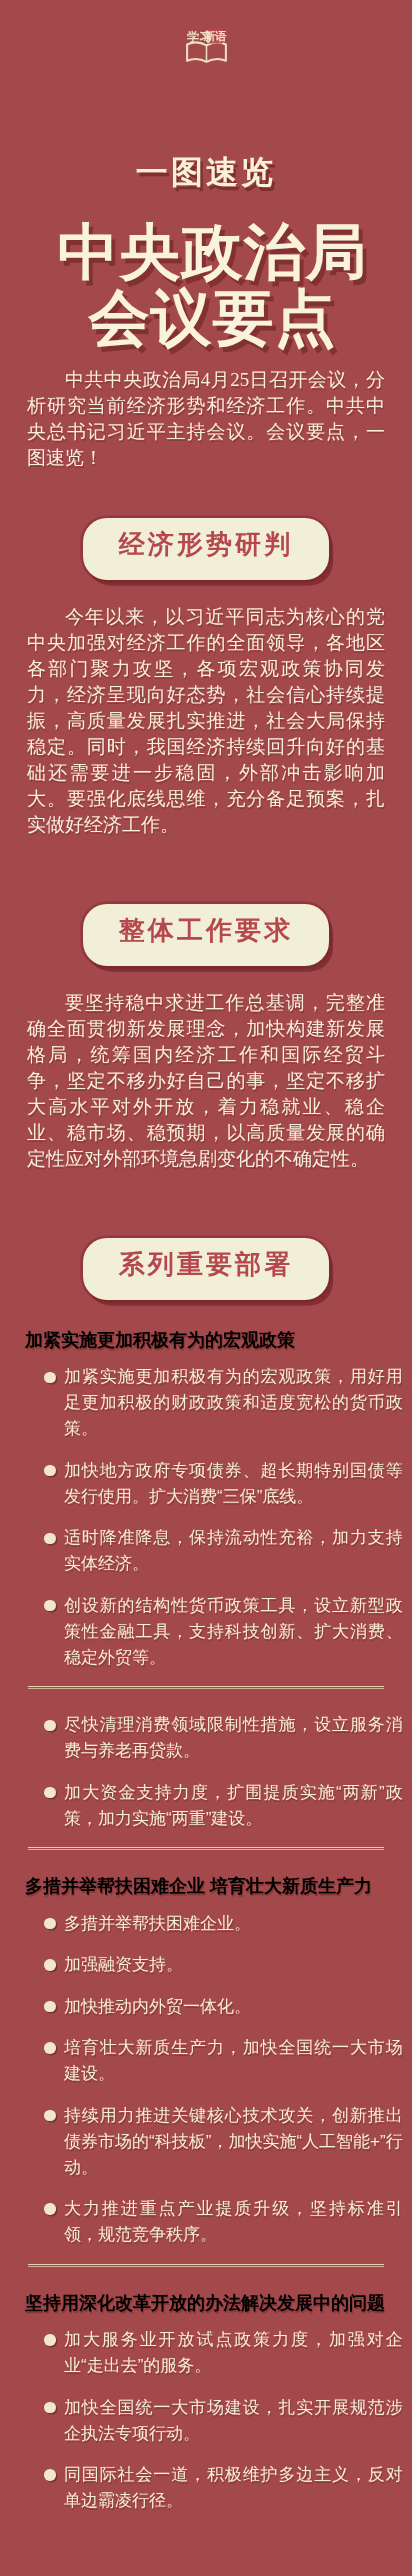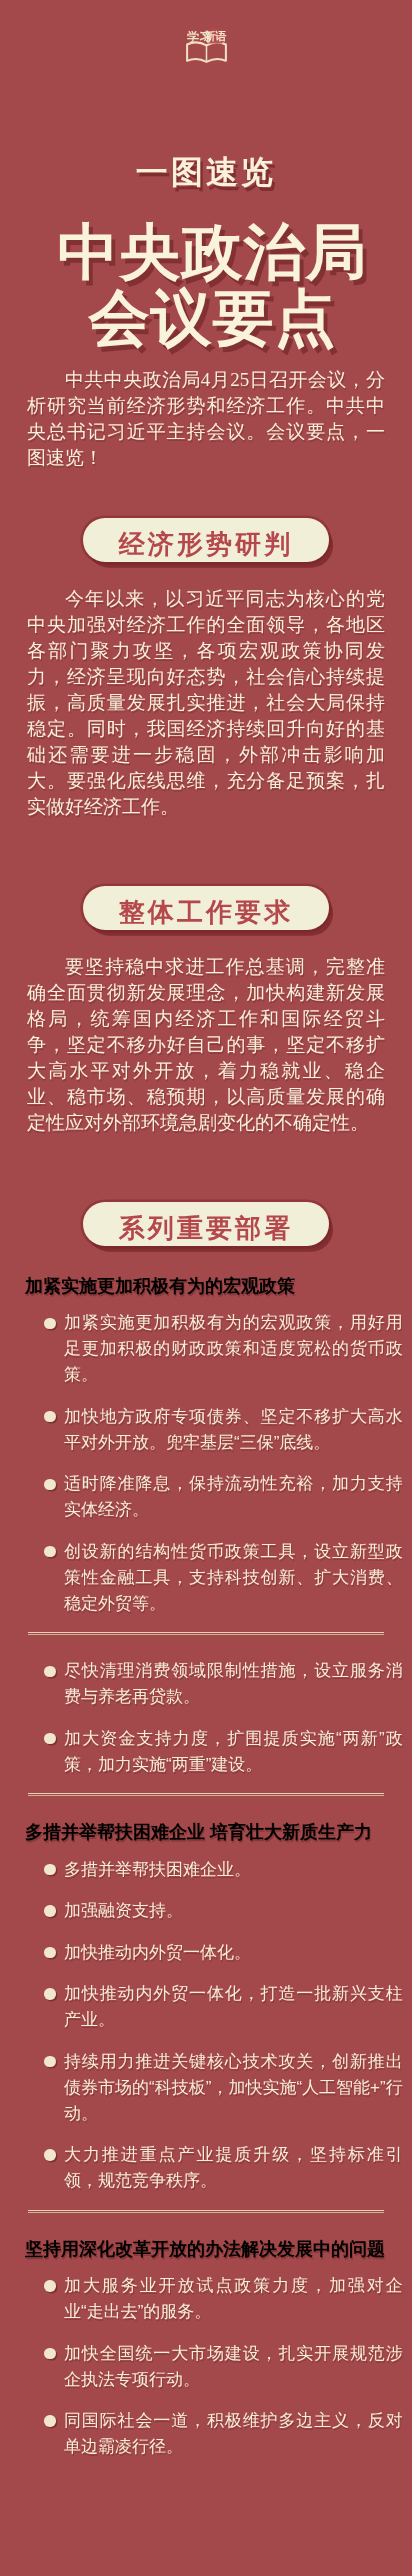--- a/index.html
+++ b/index.html
@@ -30,21 +30,21 @@
   .para{
     margin:24px 27px 0;color:#f8efdc;
     font-size:19px;line-height:26px;text-indent:2em;text-align:justify;
     text-shadow:1px 1.5px 0 rgba(90,25,27,.3);
   }
   .intro{margin-top:17.5px;font-family:Liberation Serif, serif;}
 
   
   .badge{
     margin:66px auto 0;width:max-content;
-    padding:0 36px;height:44px;line-height:53px;
+    padding:0 36px;height:62px;line-height:53px;
     background:#f2efd9;color:#b5484d;
     font-size:26px;font-weight:900;letter-spacing:3.1px;
     border-radius:24px;
     box-shadow:0 0 0 2.6px rgba(118,30,34,.38), 4.1px 5.7px 0 rgba(95,22,26,.5);
   }
   .section-1 .badge{margin-top:47px;}
 
   
   .badge + .group-heading{margin-top:27px;}
   .group-heading{
@@ -100,21 +100,21 @@
       </div>
       <div class="section section-3">
         <div class="badge">系列重要部署</div>
         <div class="group-heading">加紧实施更加积极有为的宏观政策</div>
         <div class="bullet">
           <div class="dot"></div>
           <div class="btext">加紧实施更加积极有为的宏观政策，用好用足更加积极的财政政策和适度宽松的货币政策。</div>
         </div>
         <div class="bullet">
           <div class="dot"></div>
-          <div class="btext">加快地方政府专项债券、坚定不移扩大高水平对外开放。兜牢基层“三保”底线。</div>
+          <div class="btext">加快地方政府专项债券、超长期特别国债等发行使用。扩大消费“三保”底线。</div>
         </div>
         <div class="bullet">
           <div class="dot"></div>
           <div class="btext">适时降准降息，保持流动性充裕，加力支持实体经济。</div>
         </div>
         <div class="bullet">
           <div class="dot"></div>
           <div class="btext">创设新的结构性货币政策工具，设立新型政策性金融工具，支持科技创新、扩大消费、稳定外贸等。</div>
         </div>
         <div class="divider"></div>
@@ -135,21 +135,21 @@
         <div class="bullet">
           <div class="dot"></div>
           <div class="btext">加强融资支持。</div>
         </div>
         <div class="bullet">
           <div class="dot"></div>
           <div class="btext">加快推动内外贸一体化。</div>
         </div>
         <div class="bullet">
           <div class="dot"></div>
-          <div class="btext">加快推动内外贸一体化，打造一批新兴支柱产业。</div>
+          <div class="btext">培育壮大新质生产力，加快全国统一大市场建设。</div>
         </div>
         <div class="bullet">
           <div class="dot"></div>
           <div class="btext">持续用力推进关键核心技术攻关，创新推出债券市场的“科技板”，加快实施“人工智能+”行动。</div>
         </div>
         <div class="bullet">
           <div class="dot"></div>
           <div class="btext">大力推进重点产业提质升级，坚持标准引领，规范竞争秩序。</div>
         </div>
         <div class="divider"></div>

